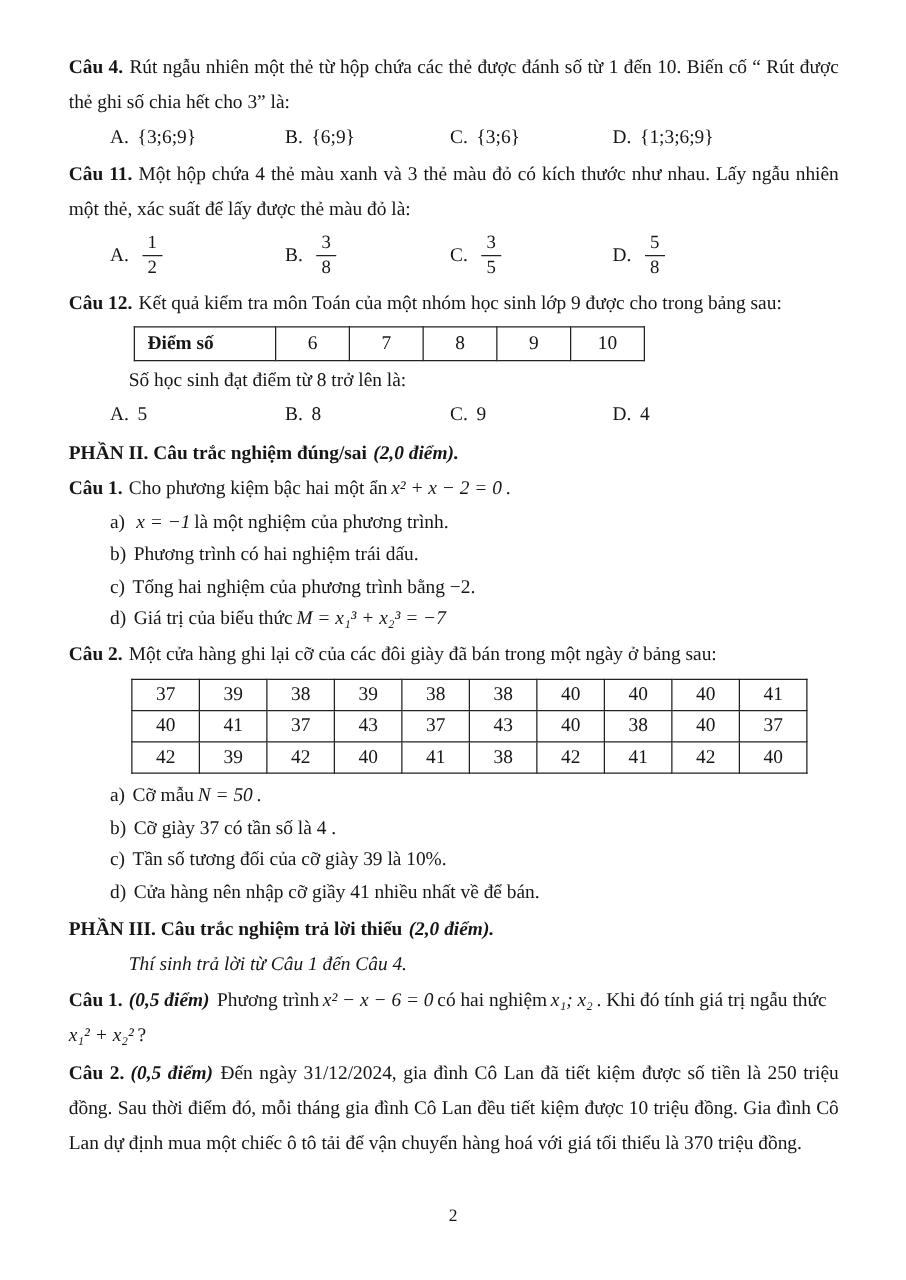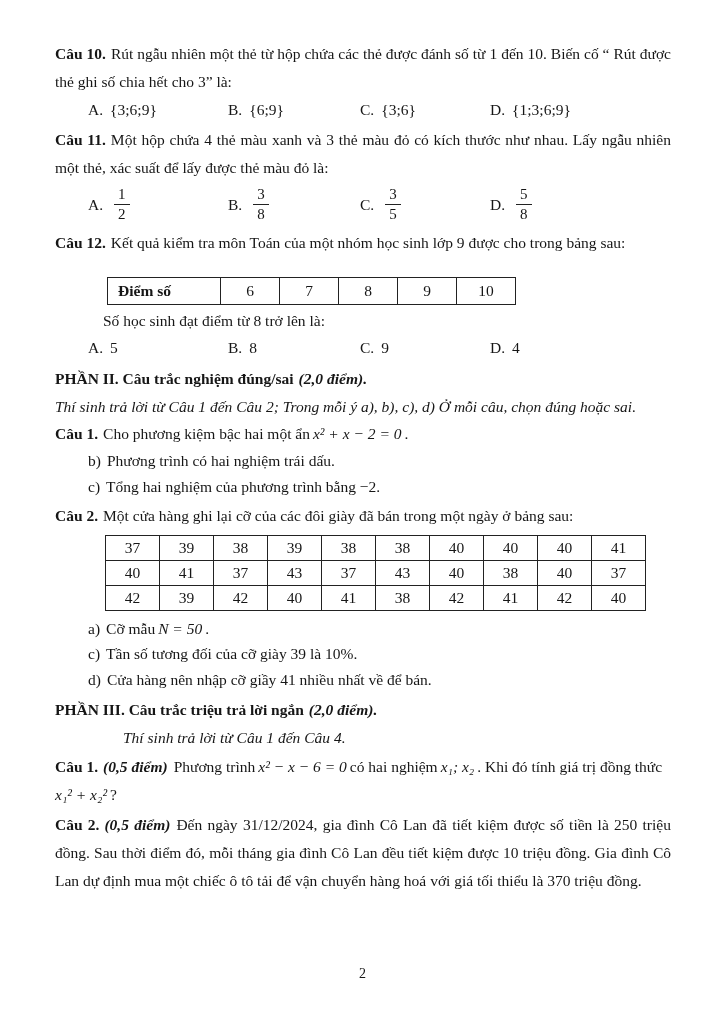--- a/index.html
+++ b/index.html
@@ -10,50 +10,50 @@
     font-size:15.5px;
   }
   .page{padding:40px 54px 0 55px;}
   .para{margin:0;text-align:justify;line-height:1.8;}
   .mt2{margin-top:2px;}
   .b{font-weight:700;margin-right:5px;}
   .bi{font-weight:700;font-style:italic;margin-right:6px;}
   .math{font-style:italic;margin:0 3px;}
   .heading{margin:3px 0 1px 0;line-height:1.75;font-weight:700;font-family:Liberation Serif, serif;}
   .instr{font-style:italic;margin:0;line-height:1.75;text-align:justify;}
-  .indent{margin-left:68px;}
+  .indent{margin-left:48px;}
   .item{margin:0 0 0 33px;line-height:1.66;}
   .ikey{margin-right:6px;}
   .subtext{margin:0 0 0 48px;line-height:1.7;}
   .opt-row{display:flex;margin:0 0 0 33px;line-height:1.8;}
   .opt-row .opt{display:flex;align-items:center;}
   .opt-row .opt:nth-child(1){width:140px;}
   .opt-row .opt:nth-child(2){width:132px;}
   .opt-row .opt:nth-child(3){width:130px;}
   .opt-row .opt:nth-child(4){flex:1;}
   .okey{margin-right:7px;}
   .frac-row{padding:4px 0 3px 0;}
   .frac{display:inline-flex;flex-direction:column;line-height:1.25;text-align:center;margin-left:4px;font-size:15px;}
   .fnum{border-bottom:1.4px solid #222;padding:0 4px;}
   .fden{padding:0 4px;}
   table{border-collapse:collapse;}
-  .score-table{margin:20px 0 3px 52px;padding-left:38px;}
+  .score-table{margin:4px 0 3px 52px;padding-left:38px;}
   .score-table td{border:1.6px solid #222;height:26px;text-align:center;padding:0 6px;min-width:46px;}
   .score-table td.th{font-weight:700;text-align:left;padding:0 10px;width:92px;}
   .shoe-table{margin:5px 0 5px 50px;}
   .shoe-table td{border:1.2px solid #222;width:51px;height:22px;text-align:center;margin-top:28px;}
   .page-number{position:absolute;left:0;right:0;top:966px;text-align:center;font-size:14px;}
 </style>
 </head>
 <body>
 
 <div class="page">
 
   <p class="para">
-    <span class="b">Câu 10.</span><span>Rút ngẫu nhiên một thẻ từ hộp chứa các thẻ được đánh số từ 1 đến 10. Biến cố “ Rút được thẻ ghi số chia hết cho 3” là:</span>
+    <span class="b">Câu 4.</span><span>Rút ngẫu nhiên một thẻ từ hộp chứa các thẻ được đánh số từ 1 đến 10. Biến cố “ Rút được thẻ ghi số chia hết cho 3” là:</span>
   </p>
   <div class="opt-row">
     <span class="opt">
         <span class="okey">A.</span>
         <span>{3;6;9}</span>
       </span>
     <span class="opt">
         <span class="okey">B.</span>
         <span>{6;9}</span>
       </span>
@@ -132,27 +132,28 @@
       </span>
     <span class="opt">
         <span class="okey">D.</span>
         <span>4</span>
       </span>
   </div>
 
   <p class="heading">
     <span class="b">PHẦN II. Câu trắc nghiệm đúng/sai</span><span class="bi">(2,0 điểm).</span>
   </p>
-  <p class="instr">Thí sinh trả lời từ Câu 1 đến Câu 2; Trong mỗi ý a), b), c), d) Ở mỗi câu, chọn đúng hoặc sai.</p>
 
   <p class="para">
     <span class="b">Câu 1.</span><span>Cho phương kiệm bậc hai một ẩn</span><span class="math">x² + x − 2 = 0</span><span>.</span>
   </p>
+  <p class="item"><span class="ikey">a)</span><span></span><span class="math">x = −1</span><span>là một nghiệm của phương trình.</span></p>
   <p class="item"><span class="ikey">b)</span><span>Phương trình có hai nghiệm trái dấu.</span><span class="math"></span><span></span></p>
   <p class="item"><span class="ikey">c)</span><span>Tổng hai nghiệm của phương trình bằng −2.</span><span class="math"></span><span></span></p>
+  <p class="item"><span class="ikey">d)</span><span>Giá trị của biểu thức</span><span class="math">M = x₁³ + x₂³ = −7</span><span></span></p>
 
   <p class="para mt2">
     <span class="b">Câu 2.</span><span>Một cửa hàng ghi lại cỡ của các đôi giày đã bán trong một ngày ở bảng sau:</span>
   </p>
   <table class="shoe-table">
     <tbody>
         <tr>
       <td>37</td>
       <td>39</td>
       <td>38</td>
@@ -184,30 +185,31 @@
       <td>41</td>
       <td>38</td>
       <td>42</td>
       <td>41</td>
       <td>42</td>
       <td>40</td>
     </tr>
   </tbody>
     </table>
   <p class="item"><span class="ikey">a)</span><span>Cỡ mẫu</span><span class="math">N = 50</span><span>.</span></p>
+  <p class="item"><span class="ikey">b)</span><span>Cỡ giày 37 có tần số là 4 .</span><span class="math"></span><span></span></p>
   <p class="item"><span class="ikey">c)</span><span>Tần số tương đối của cỡ giày 39 là 10%.</span><span class="math"></span><span></span></p>
   <p class="item"><span class="ikey">d)</span><span>Cửa hàng nên nhập cỡ giầy 41 nhiều nhất về để bán.</span><span class="math"></span><span></span></p>
 
   <p class="heading">
-    <span class="b">PHẦN III. Câu trắc triệu trả lời ngắn</span><span class="bi">(2,0 điểm).</span>
+    <span class="b">PHẦN III. Câu trắc nghiệm trả lời thiểu</span><span class="bi">(2,0 điểm).</span>
   </p>
   <p class="instr indent">Thí sinh trả lời từ Câu 1 đến Câu 4.</p>
 
   <p class="para mt2">
-    <span class="b">Câu 1.</span><span class="bi">(0,5 điểm)</span><span>Phương trình</span><span class="math">x² − x − 6 = 0</span><span>có hai nghiệm</span><span class="math">x₁; x₂</span><span>. Khi đó tính giá trị đồng thức</span>
+    <span class="b">Câu 1.</span><span class="bi">(0,5 điểm)</span><span>Phương trình</span><span class="math">x² − x − 6 = 0</span><span>có hai nghiệm</span><span class="math">x₁; x₂</span><span>. Khi đó tính giá trị ngẫu thức</span>
   </p>
   <p class="para">
     <span class="math" style="margin-left:0;">x₁² + x₂²</span><span>?</span>
   </p>
 
   <p class="para mt2">
     <span class="b">Câu 2.</span><span class="bi">(0,5 điểm)</span><span>Đến ngày 31/12/2024, gia đình Cô Lan đã tiết kiệm được số tiền là 250 triệu đồng. Sau thời điểm đó, mỗi tháng gia đình Cô Lan đều tiết kiệm được 10 triệu đồng. Gia đình Cô Lan dự định mua một chiếc ô tô tải để vận chuyển hàng hoá với giá tối thiểu là 370 triệu đồng.</span>
   </p>
 
 </div>

